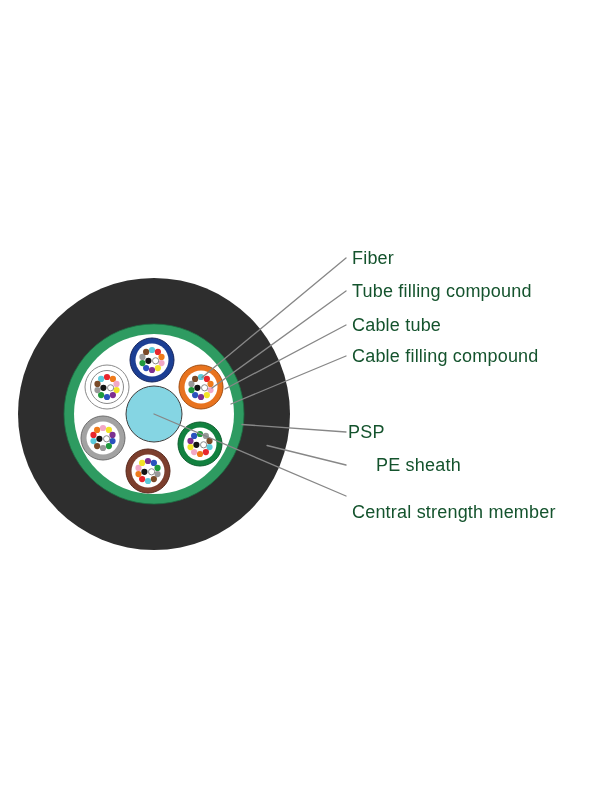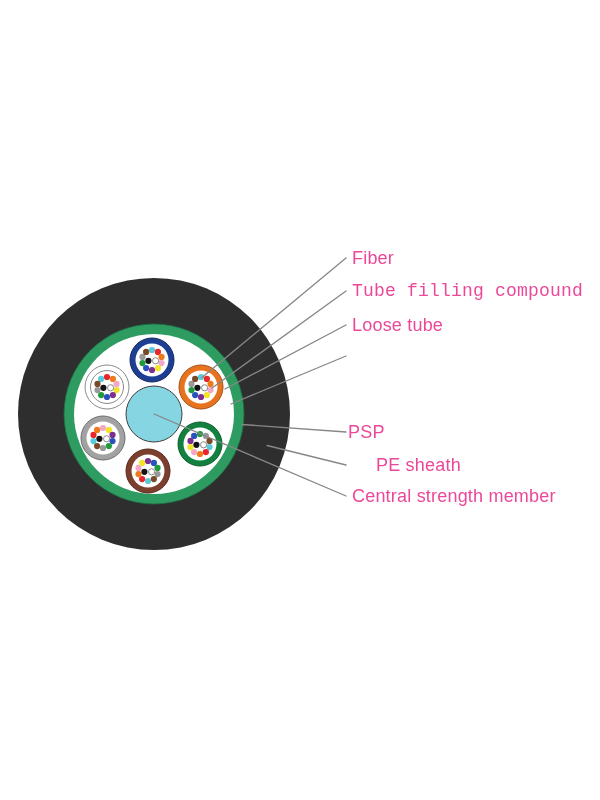--- a/index.html
+++ b/index.html
@@ -20,21 +20,21 @@
   #cable-svg {
     position: absolute;
     left: 0;
     top: 0;
   }
   .label {
     position: absolute;
     transform: translateY(-50%);
     font-size: 18px;
     line-height: 1;
-    color: #ec4899;
+    color: #14532d;
     white-space: nowrap;
     letter-spacing: 0.2px;
   }
 </style>
 </head>
 <body>
 
 <div class="stage">
   <svg id="cable-svg" width="600" height="800" viewBox="0 0 600 800">
       <circle cx="154" cy="414" r="136" fill="#2e2e2e"></circle>
@@ -128,18 +128,19 @@
       <line x1="202" y1="377.5" x2="346" y2="258" stroke="#878787" stroke-width="1.3" stroke-linecap="round"></line>
       <line x1="212" y1="388" x2="346" y2="291" stroke="#878787" stroke-width="1.3" stroke-linecap="round"></line>
       <line x1="225" y1="389" x2="346" y2="325" stroke="#878787" stroke-width="1.3" stroke-linecap="round"></line>
       <line x1="231" y1="404" x2="346" y2="356" stroke="#878787" stroke-width="1.3" stroke-linecap="round"></line>
       <line x1="242" y1="424.5" x2="346" y2="432" stroke="#878787" stroke-width="1.3" stroke-linecap="round"></line>
       <line x1="267" y1="445.5" x2="346" y2="465" stroke="#878787" stroke-width="1.3" stroke-linecap="round"></line>
       <line x1="154" y1="414" x2="346" y2="496" stroke="#878787" stroke-width="1.3" stroke-linecap="round"></line>
     </svg>
 
   <div class="label" style="left: 352px; top: 258px;">Fiber</div>
-  <div class="label" style="left: 352px; top: 291px; font-family: Liberation Mono, monospace;">Tube filling compound</div>
-  <div class="label" style="left: 352px; top: 325px;">Loose tube</div>
+  <div class="label" style="left: 352px; top: 291px;">Tube filling compound</div>
+  <div class="label" style="left: 352px; top: 325px;">Cable tube</div>
+  <div class="label" style="left: 352px; top: 356px;">Cable filling compound</div>
   <div class="label" style="left: 348px; top: 432px;">PSP</div>
   <div class="label" style="left: 352px; top: 465px; margin-left: 24px;">PE sheath</div>
-  <div class="label" style="left: 352px; top: 496px;">Central strength member</div>
+  <div class="label" style="left: 352px; top: 512px;">Central strength member</div>
 </div>
 
 </body></html>

